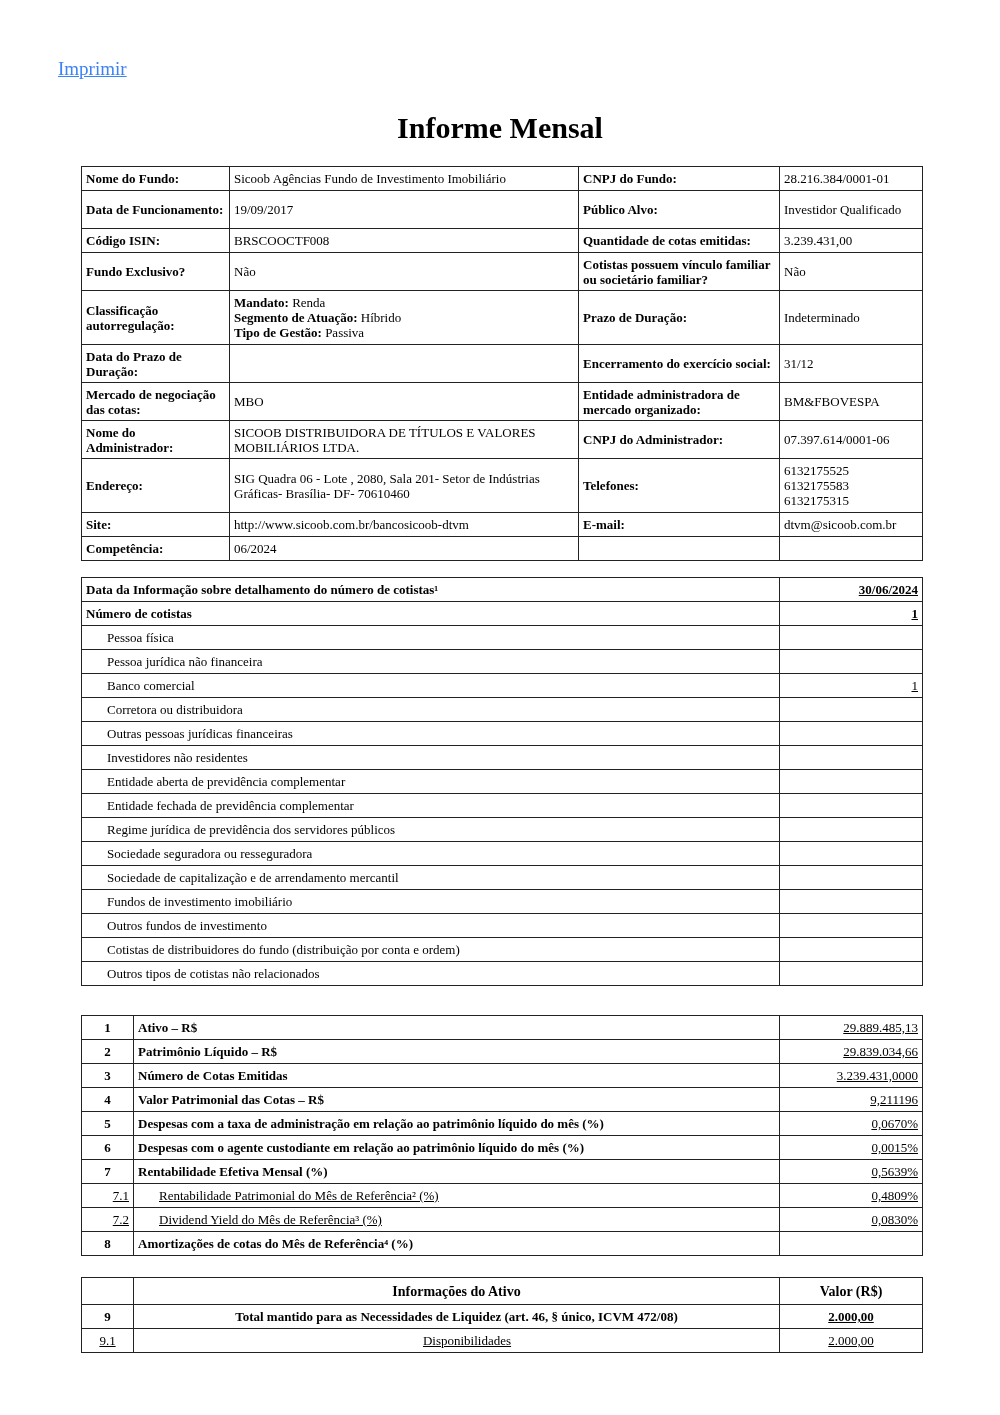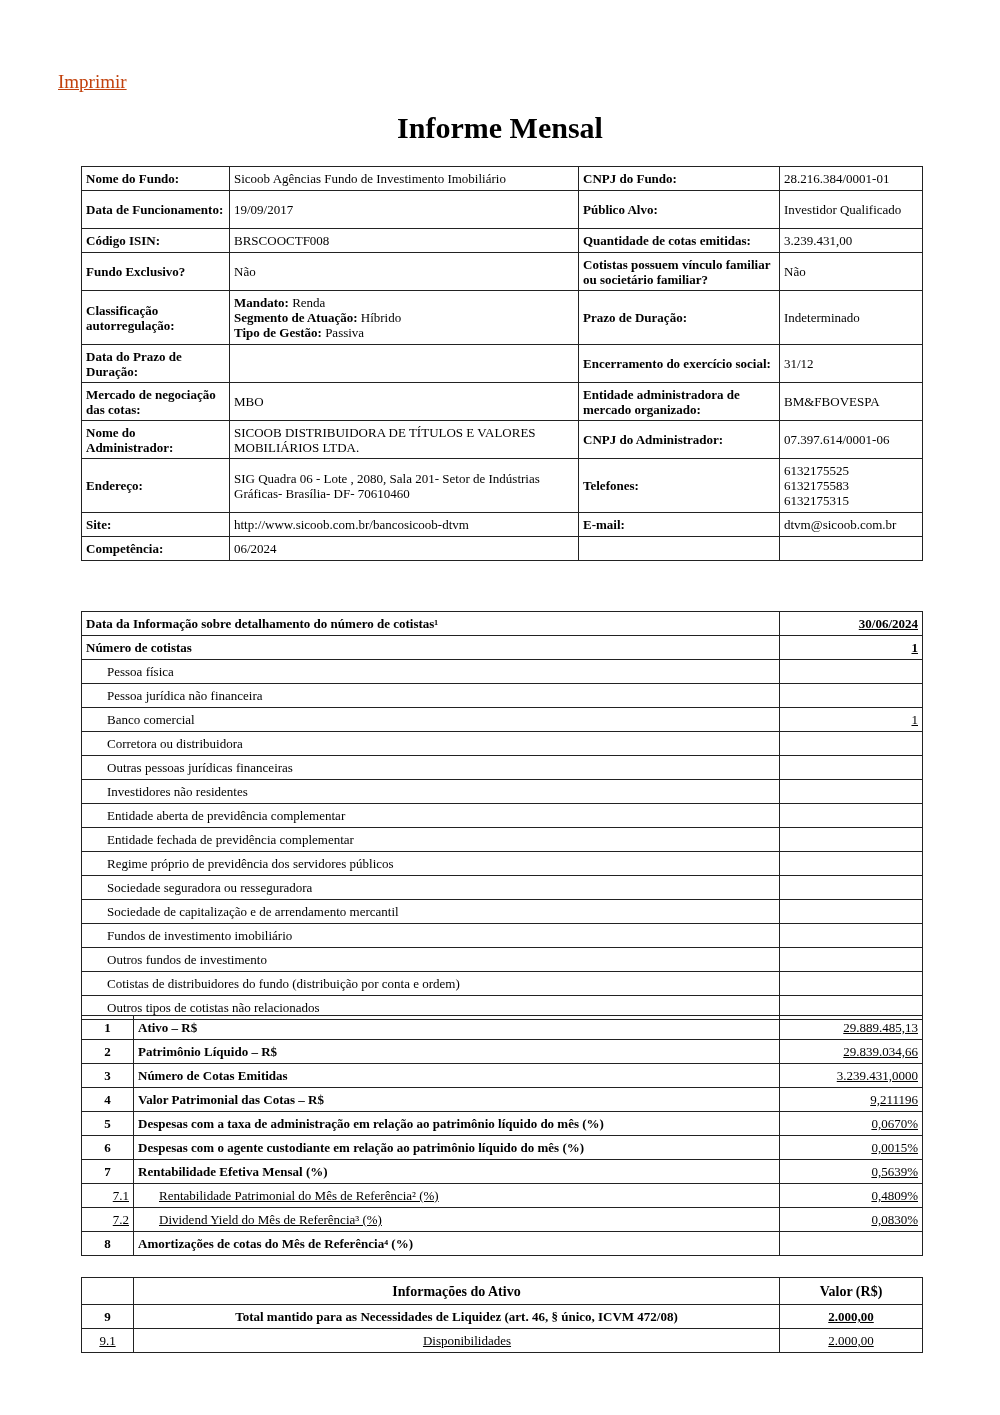--- a/index.html
+++ b/index.html
@@ -2,43 +2,43 @@
 <html><head>
 <meta charset="utf-8">
 <style>
   html, body { margin: 0; padding: 0; background: #ffffff; }
   body {
     width: 1000px; height: 1415px; position: relative;
     font-family: "Liberation Serif", "DejaVu Serif", serif;
     color: #000; font-size: 13px;
   }
   a.print-link {
-    position: absolute; left: 58px; top: 71px;
-    color: #c2410c; font-size: 19px;
+    position: absolute; left: 58px; top: 58px;
+    color: #3b82f6; font-size: 19px;
   }
   h1.title {
     position: absolute; left: 0; right: 0; top: 103px; margin: 8px;
     text-align: center; font-size: 30px; font-weight: bold;
   }
   table {
     position: absolute; left: 81px; width: 841px;
     border-collapse: collapse; table-layout: fixed;
   }
   td, th {
     border: 1.5px solid #222; padding: 2px 4px;
     font-size: 13px; line-height: 15px; vertical-align: middle; text-align: left;
   }
   .b { font-weight: bold; }
   .r { text-align: right; text-decoration: underline; }
   .c { text-align: center; }
   .ind { padding-left: 25px; margin-top: 8px; }
   .ind2 { padding-left: 25px; text-decoration: underline; }
   #t1 { top: 166px; border-radius: 28px; }
   #t1 td { height: auto; }
-  #t2 { top: 611px; }
+  #t2 { top: 577px; }
   #t2 td { height: 19px; }
   #t3 { top: 1015px; }
   #t3 td { height: 19px; }
   #t4 { top: 1277px; }
   #t4 td { height: 19px; text-align: center; }
   .lines span { display: block; }
 </style>
 </head>
 <body>
 
@@ -170,21 +170,21 @@
       </tr>
   <tr>
         <td class="ind">Entidade aberta de previdência complementar</td>
         <td class="r"></td>
       </tr>
   <tr>
         <td class="ind">Entidade fechada de previdência complementar</td>
         <td class="r"></td>
       </tr>
   <tr>
-        <td class="ind">Regime próprio de previdência dos servidores públicos</td>
+        <td class="ind">Regime jurídica de previdência dos servidores públicos</td>
         <td class="r"></td>
       </tr>
   <tr>
         <td class="ind">Sociedade seguradora ou resseguradora</td>
         <td class="r"></td>
       </tr>
   <tr>
         <td class="ind">Sociedade de capitalização e de arrendamento mercantil</td>
         <td class="r"></td>
       </tr>

